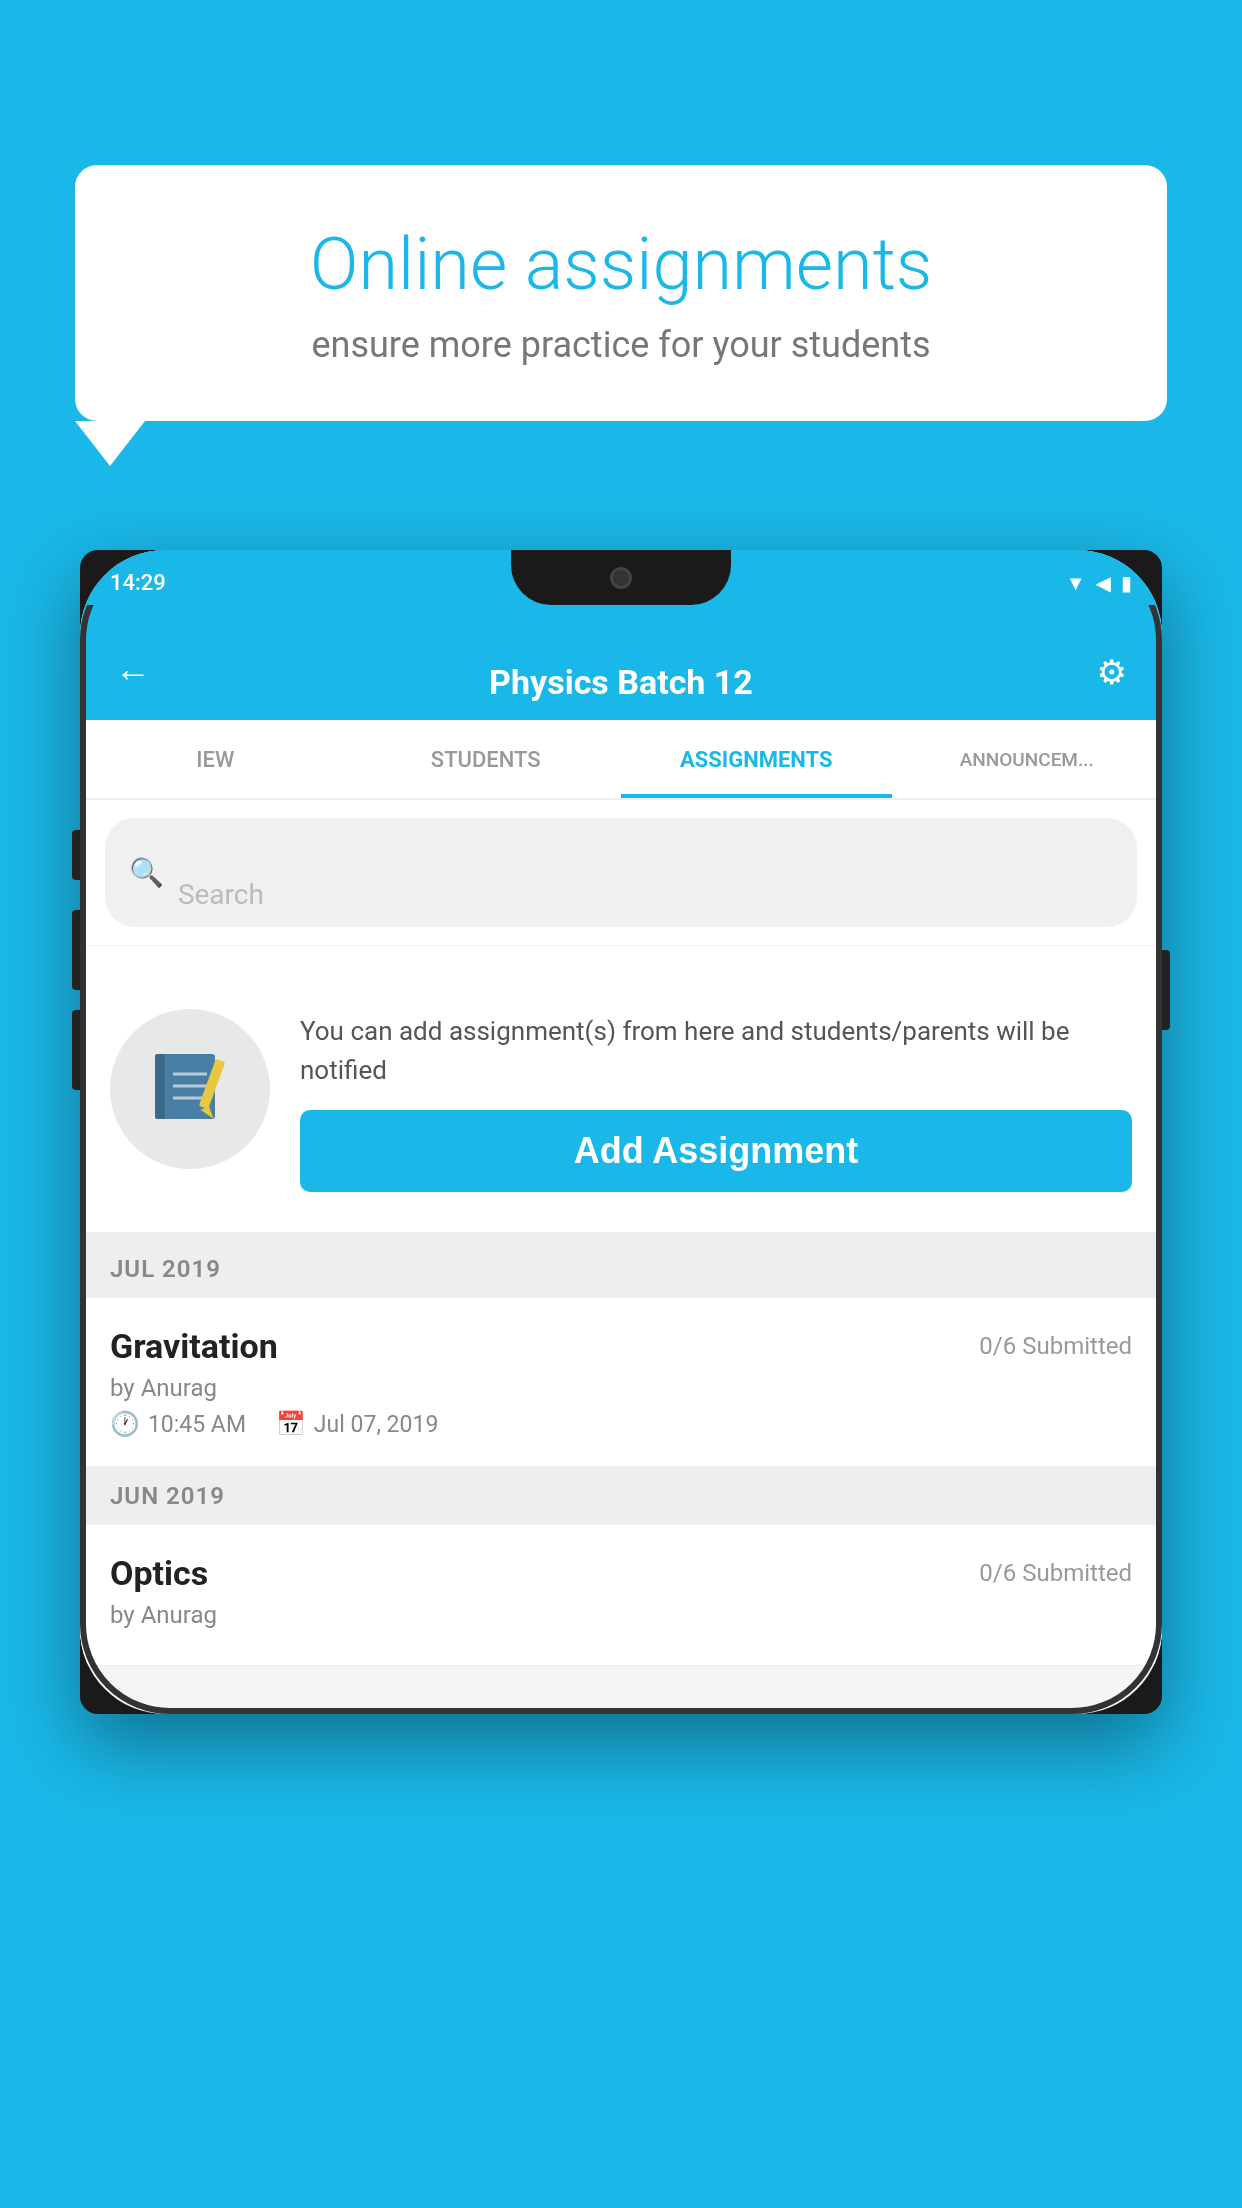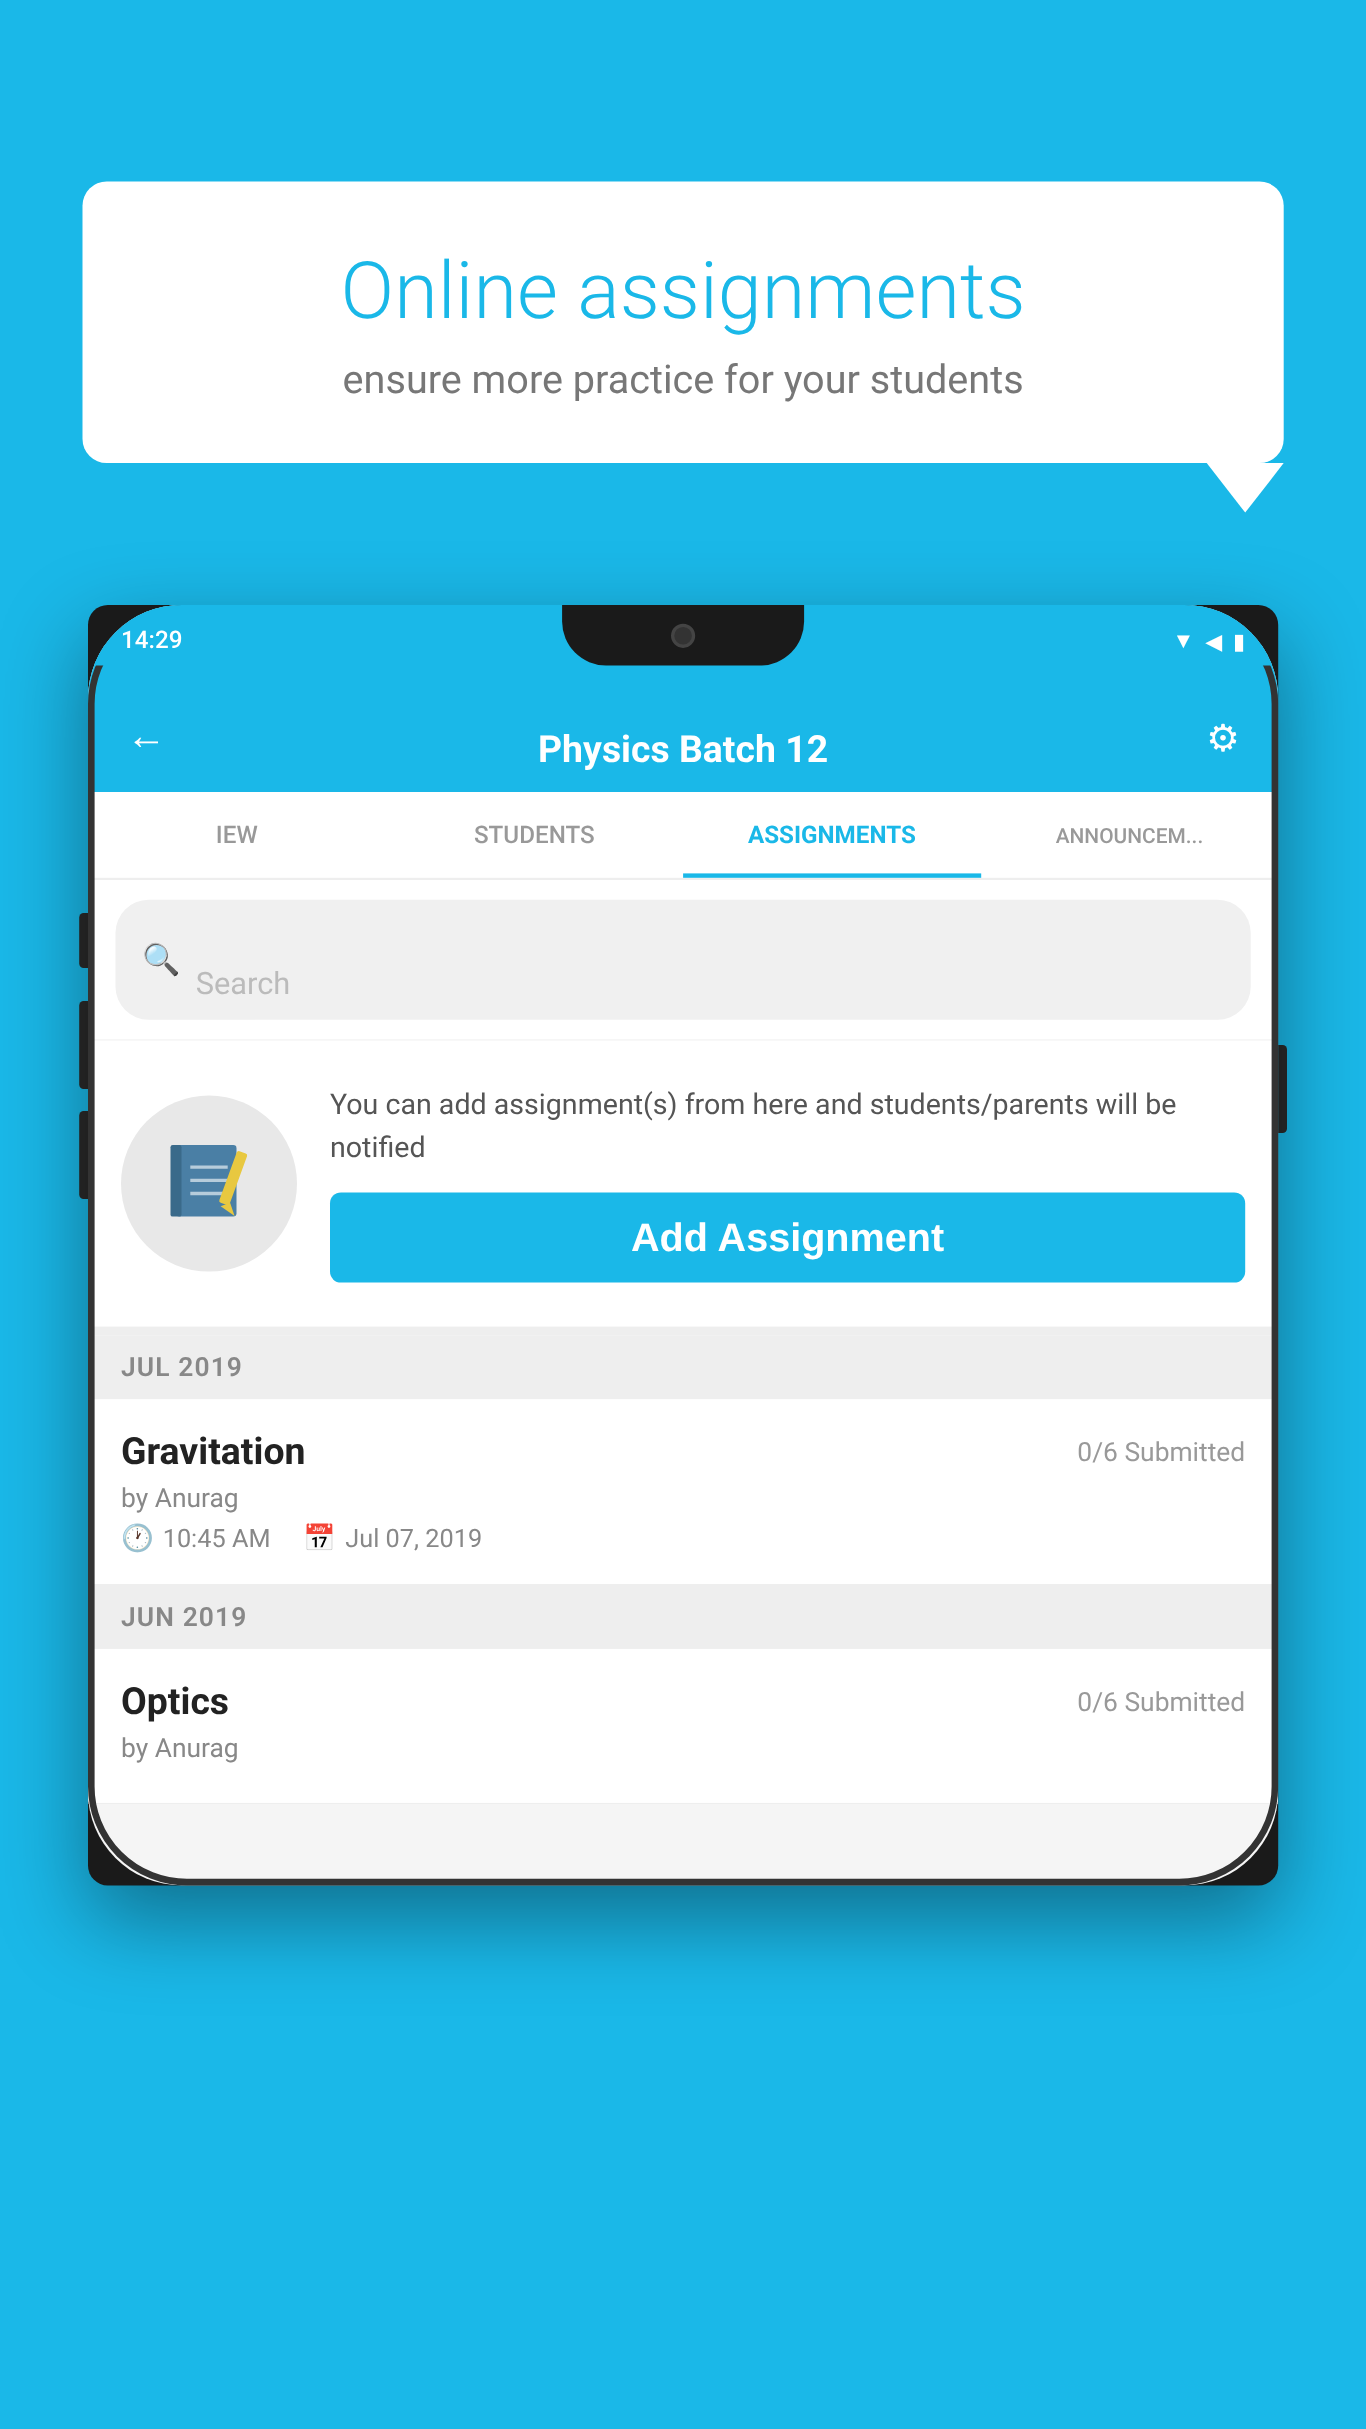--- a/index.html
+++ b/index.html
@@ -14,21 +14,21 @@
     }
 
     
     .speech-bubble-container {
       position: absolute;
       top: 165px;
       left: 75px;
       right: 75px;
       display: flex;
       flex-direction: column;
-      align-items: flex-end;
+      align-items: flex-start;
     }
 
     .speech-bubble {
       background: white;
       border-radius: 22px;
       padding: 60px 70px 55px;
       text-align: center;
       width: 100%;
     }
 
@@ -279,20 +279,21 @@
       flex-shrink: 0;
     }
 
     .notebook-icon-svg {
       width: 90px;
       height: 90px;
     }
 
     .promo-right {
       flex: 1;
+      margin-top: 26px;
     }
 
     .promo-text {
       color: #555;
       font-size: 26px;
       line-height: 1.5;
       margin-bottom: 20px;
     }
 
     .add-btn {

